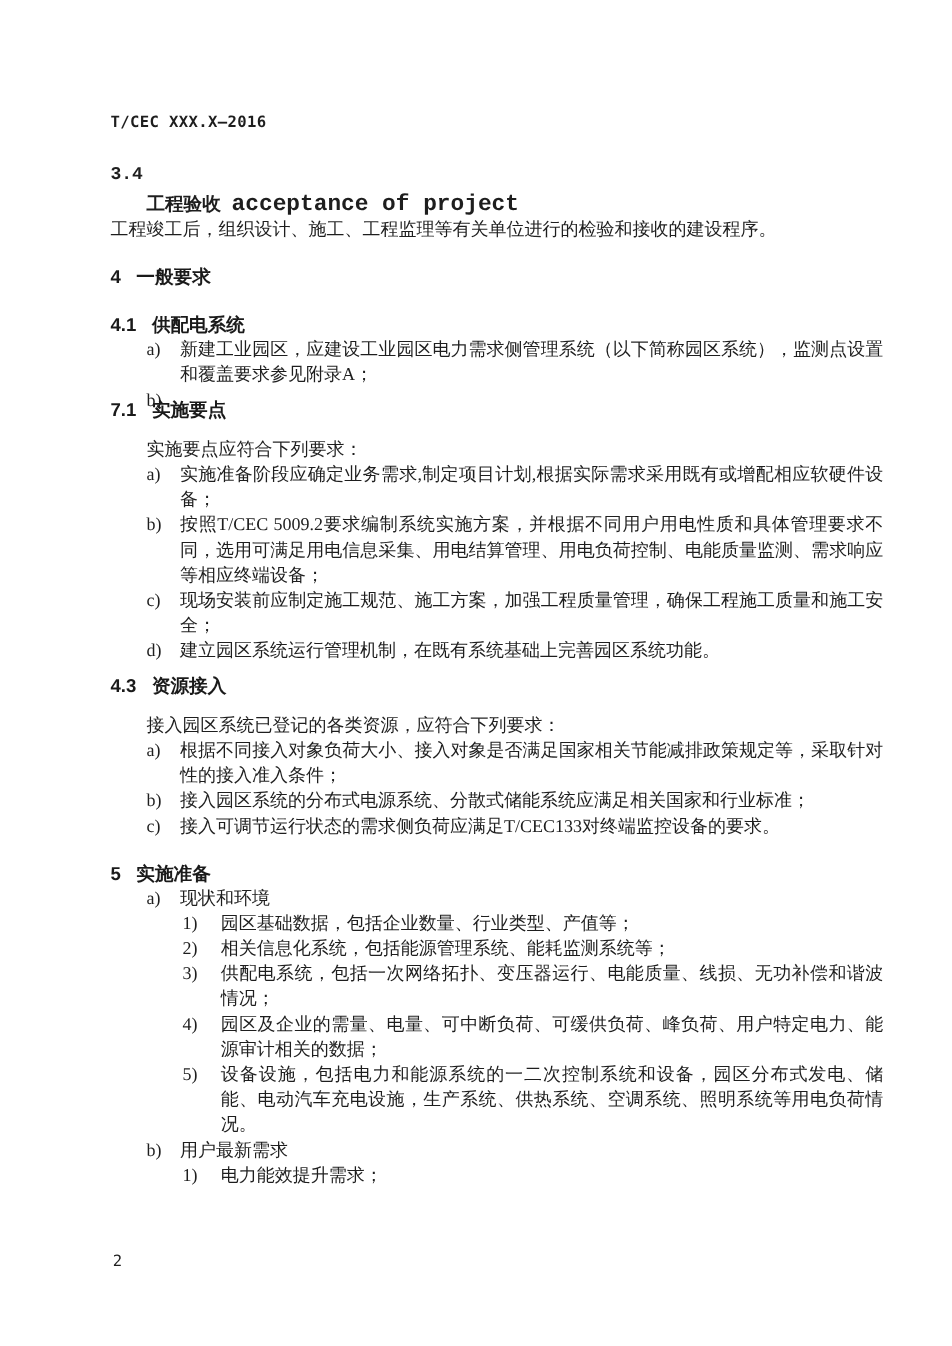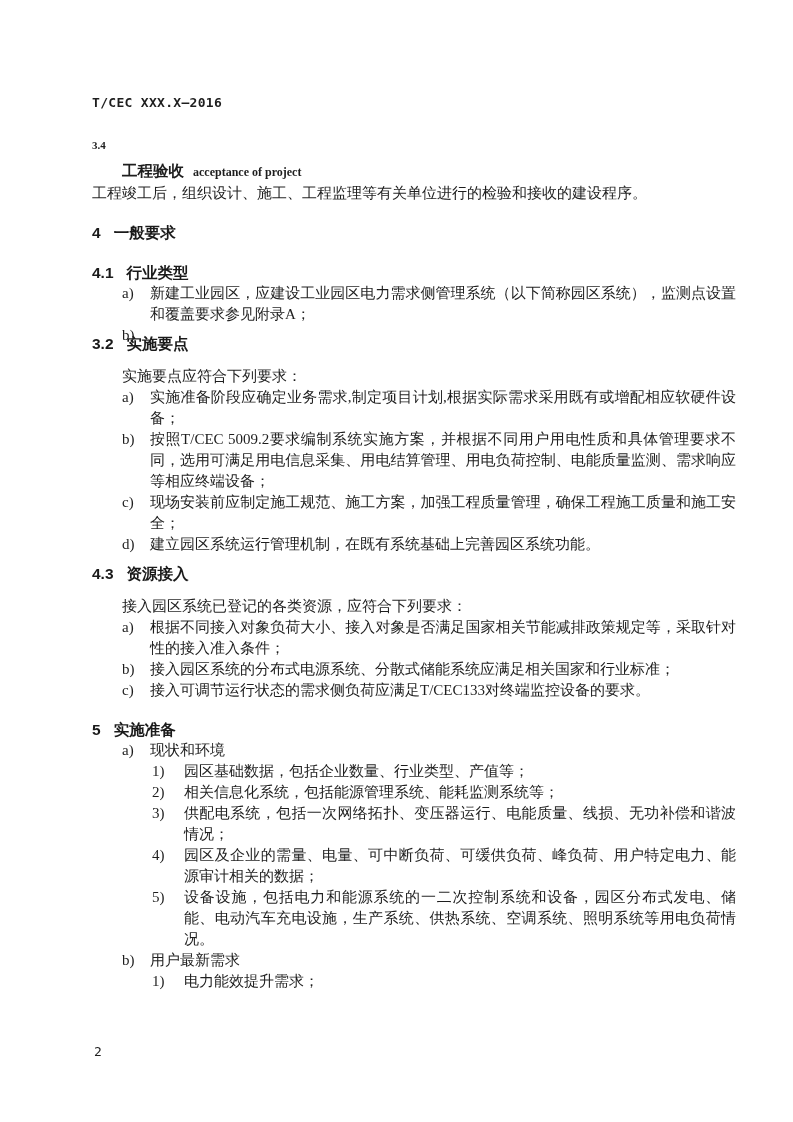--- a/index.html
+++ b/index.html
@@ -28,38 +28,38 @@
   }
   .doc-body {
     position: absolute;
     left: 92px;
     right: 57px;
     top: 135px;
     font-size: 15px;
     line-height: 21px;
   }
   .clause-num {
-    font-family: Liberation Serif, serif;
-    font-size: 11px;
+    font-family: Liberation Mono, monospace;
+    font-size: 15px;
     font-weight: 600;
     line-height: 21px;
   }
   .term {
     margin-left: 30px;
     margin-top: 4px;
     line-height: 21px;
     font-weight: bold;
   }
   .term-zh {
     font-family: "Liberation Sans", "DejaVu Sans", sans-serif;
     font-size: 15.5px;
   }
   .term-en {
-    font-family: Liberation Serif, serif;
-    font-size: 12px;
+    font-family: Liberation Mono, monospace;
+    font-size: 19px;
     margin-left: 9px;
   }
   .para {
     text-align: justify;
   }
   .para-indent {
     text-indent: 31px;
     text-align: justify;
   }
   .para-indent { margin-top: 7px; }
@@ -100,24 +100,24 @@
 <body>
 
 <div class="page">
   <div class="running-header">T/CEC XXX.X—2016</div>
 
   <div class="doc-body">
       <div class="clause-num">3.4</div>
       <div class="term"><span class="term-zh">工程验收</span><span class="term-en">acceptance of project</span></div>
       <div class="para">工程竣工后，组织设计、施工、工程监理等有关单位进行的检验和接收的建设程序。</div>
       <div class="h1"><span class="hnum">4</span><span class="htitle">一般要求</span></div>
-      <div class="h2"><span class="hnum">4.1</span><span class="htitle">行业类型</span></div>
+      <div class="h2"><span class="hnum">4.1</span><span class="htitle">供配电系统</span></div>
       <div class="li li1"><span class="marker">a)</span><span class="litext">新建工业园区，应建设工业园区电力需求侧管理系统（以下简称园区系统），监测点设置和覆盖要求参见附录A；</span></div>
       <div class="li li1"><span class="marker">b)</span></div>
-      <div class="h2"><span class="hnum">3.2</span><span class="htitle">实施要点</span></div>
+      <div class="h2"><span class="hnum">7.1</span><span class="htitle">实施要点</span></div>
       <div class="intro">实施要点应符合下列要求：</div>
       <div class="li li1"><span class="marker">a)</span><span class="litext">实施准备阶段应确定业务需求,制定项目计划,根据实际需求采用既有或增配相应软硬件设备；</span></div>
       <div class="li li1"><span class="marker">b)</span><span class="litext">按照T/CEC 5009.2要求编制系统实施方案，并根据不同用户用电性质和具体管理要求不同，选用可满足用电信息采集、用电结算管理、用电负荷控制、电能质量监测、需求响应等相应终端设备；</span></div>
       <div class="li li1"><span class="marker">c)</span><span class="litext">现场安装前应制定施工规范、施工方案，加强工程质量管理，确保工程施工质量和施工安全；</span></div>
       <div class="li li1"><span class="marker">d)</span><span class="litext">建立园区系统运行管理机制，在既有系统基础上完善园区系统功能。</span></div>
       <div class="h2"><span class="hnum">4.3</span><span class="htitle">资源接入</span></div>
       <div class="intro">接入园区系统已登记的各类资源，应符合下列要求：</div>
       <div class="li li1"><span class="marker">a)</span><span class="litext">根据不同接入对象负荷大小、接入对象是否满足国家相关节能减排政策规定等，采取针对性的接入准入条件；</span></div>
       <div class="li li1"><span class="marker">b)</span><span class="litext">接入园区系统的分布式电源系统、分散式储能系统应满足相关国家和行业标准；</span></div>
       <div class="li li1"><span class="marker">c)</span><span class="litext">接入可调节运行状态的需求侧负荷应满足T/CEC133对终端监控设备的要求。</span></div>

